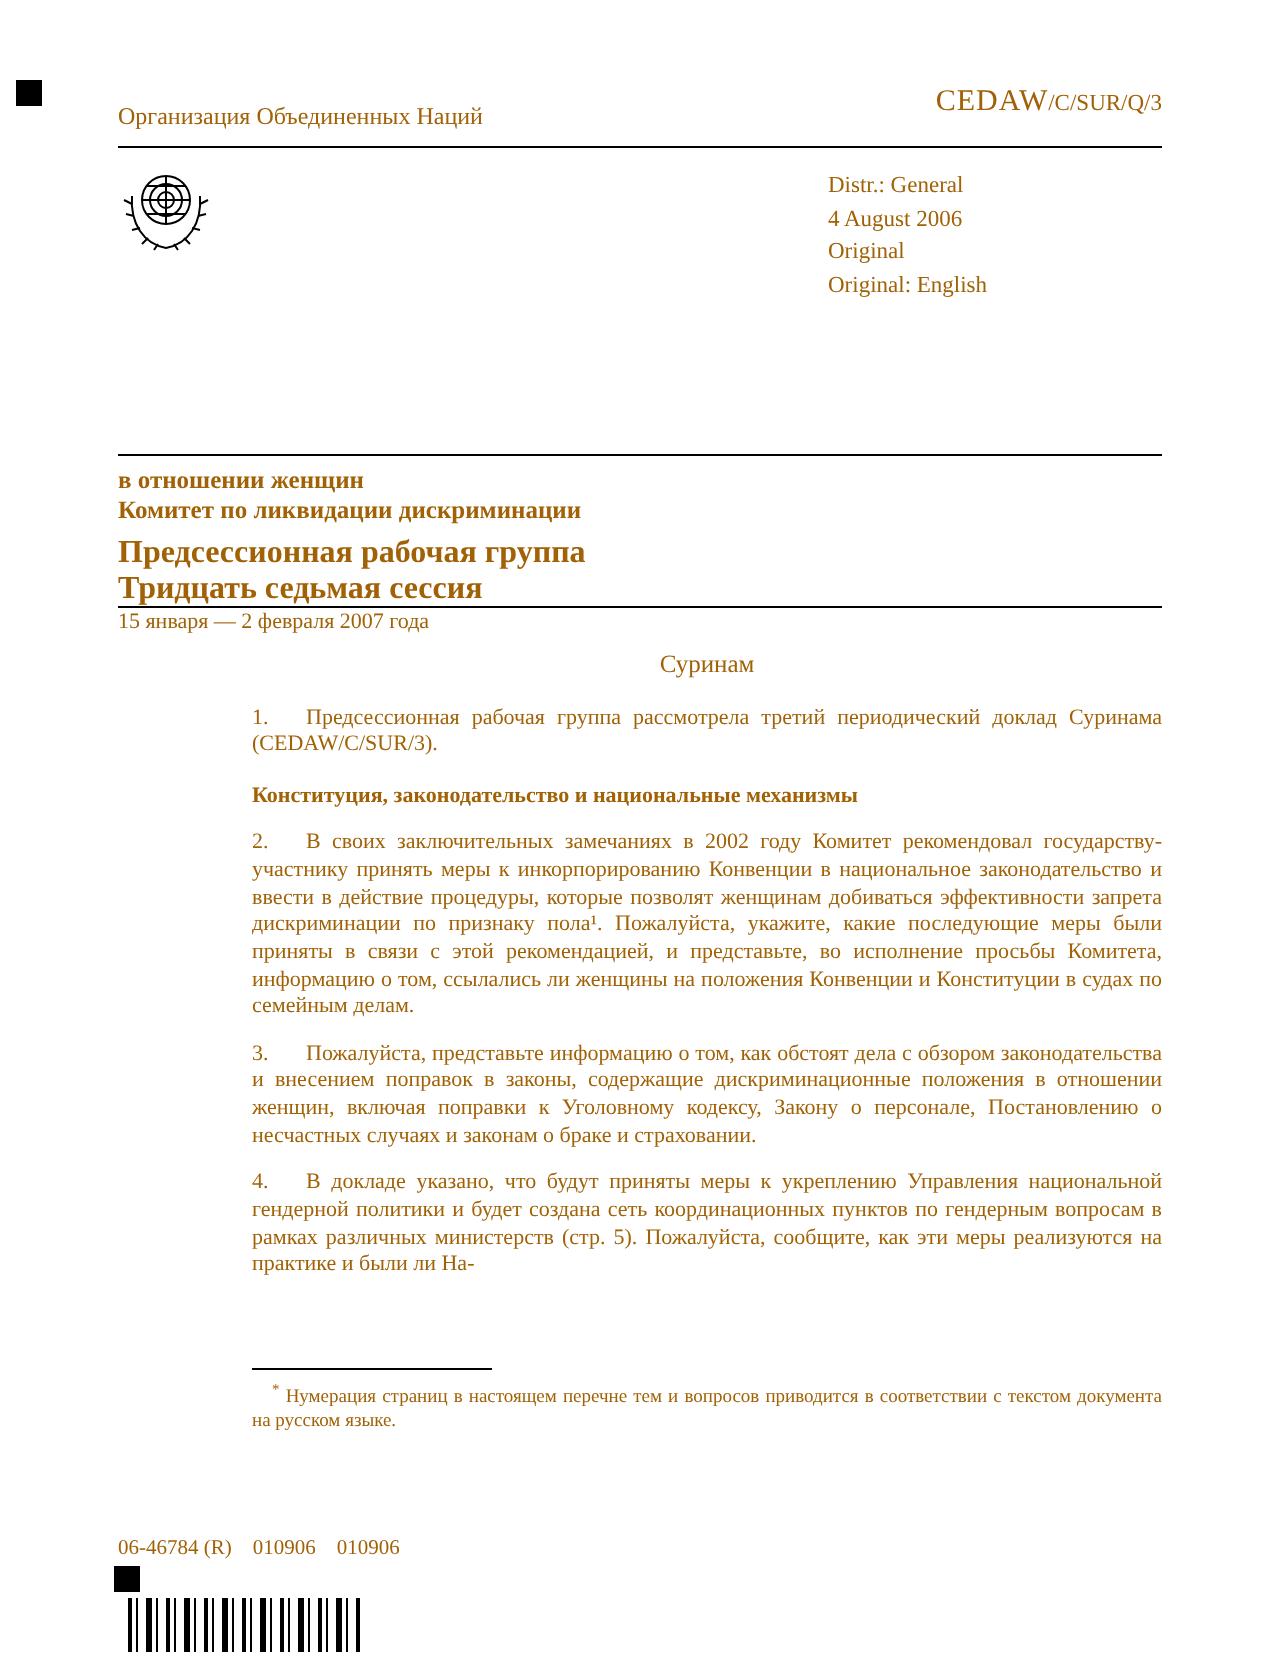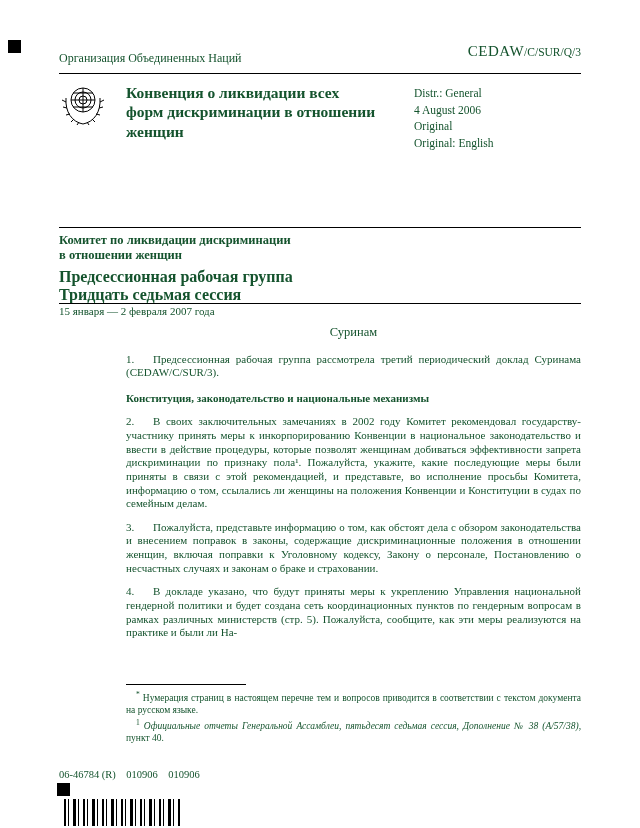--- a/index.html
+++ b/index.html
@@ -2,21 +2,21 @@
 <html><head>
 <meta charset="utf-8">
 <style>
   html, body { margin: 0; padding: 0; background: #e8e8e8; }
   .page {
     position: relative;
     width: 640px;
     height: 828px;
     margin: 0 auto;
     background: #ffffff;
-    color: #14532d;
+    color: #a16207;
     font-family: "Liberation Serif", serif;
     overflow: hidden;
   }
   .reg-square { position: absolute; width: 13px; height: 13px; background: #000; }
   .reg-square.top { left: 8px; top: 40px; }
   .reg-square.bottom { left: 57px; top: 783px; }
 
   .header-org { position: absolute; left: 59px; top: 51px; font-size: 12px; }
   .header-symbol { position: absolute; right: 59px; top: 42px; text-align: right; }
   .sym-big { font-size: 15px; letter-spacing: 0.5px; }
@@ -95,34 +95,33 @@
         <line x1="26" y1="8" x2="26" y2="32"></line>
         <line x1="16" y1="13" x2="36" y2="13"></line>
         <line x1="16" y1="27" x2="36" y2="27"></line>
         <path d="M9,18 C8,32 15,42 26,44 C37,42 44,32 43,18"></path>
         <path d="M9,22 l-4,-2 M10,28 l-4,-1 M13,34 l-4,1 M17,39 l-3,3 M22,42 l-2,3"></path>
         <path d="M43,22 l4,-2 M42,28 l4,-1 M39,34 l4,1 M35,39 l3,3 M30,42 l2,3"></path>
       </g>
     </svg>
   </div>
 
-  <div class="mast-title">Конвенция о ликвидации всех форм дискриминации в отношении женщин</div>
 
   <div class="distr">
     <div>Distr.: General</div>
     <div>4 August 2006</div>
     <div>Original</div>
     <div>Original: English</div>
   </div>
 
   <div class="rule rule2"></div>
 
   <div class="committee">
+    <div class="c-big">в отношении женщин</div>
     <div class="c-big">Комитет по ликвидации дискриминации</div>
-    <div class="c-big">в отношении женщин</div>
     <div class="c-small c-gap">Предсессионная рабочая группа</div>
     <div class="c-small">Тридцать седьмая сессия</div>
     <div class="c-reg">15 января — 2 февраля 2007 года</div>
   </div>
 
   <div class="rule rule3"></div>
 
   <div class="doc-body">
 
     <div class="country">Суринам</div>
@@ -134,21 +133,20 @@
     <p class="para"><span class="pnum">2.</span><span>В своих заключительных замечаниях в 2002 году Комитет рекомендовал государству-участнику принять меры к инкорпорированию Конвенции в национальное законодательство и ввести в действие процедуры, которые позволят женщинам добиваться эффективности запрета дискриминации по признаку пола¹. Пожалуйста, укажите, какие последующие меры были приняты в связи с этой рекомендацией, и представьте, во исполнение просьбы Комитета, информацию о том, ссылались ли женщины на положения Конвенции и Конституции в судах по семейным делам.</span></p>
 
     <p class="para"><span class="pnum">3.</span><span>Пожалуйста, представьте информацию о том, как обстоят дела с обзором законодательства и внесением поправок в законы, содержащие дискриминационные положения в отношении женщин, включая поправки к Уголовному кодексу, Закону о персонале, Постановлению о несчастных случаях и законам о браке и страховании.</span></p>
 
     <p class="para"><span class="pnum">4.</span><span>В докладе указано, что будут приняты меры к укреплению Управления национальной гендерной политики и будет создана сеть координационных пунктов по гендерным вопросам в рамках различных министерств (стр. 5). Пожалуйста, сообщите, как эти меры реализуются на практике и были ли На-</span></p>
   </div>
 
   <div class="footnotes">
     <div class="fn-sep"></div>
     <p class="fn"><sup>*</sup> <span>Нумерация страниц в настоящем перечне тем и вопросов приводится в соответствии с текстом документа на русском языке.</span></p>
-    <p class="fn"><sup>1</sup> <i>Официальные отчеты Генеральной Ассамблеи, пятьдесят седьмая сессия, Дополнение № 38 (A/57/38)</i><span>, пункт 40.</span></p>
   </div>
 
   <div class="footer-num">06-46784 (R)    010906    010906</div>
 
   <div class="reg-square bottom"></div>
 
   <div class="barcode"></div>
 
 </div>
 

